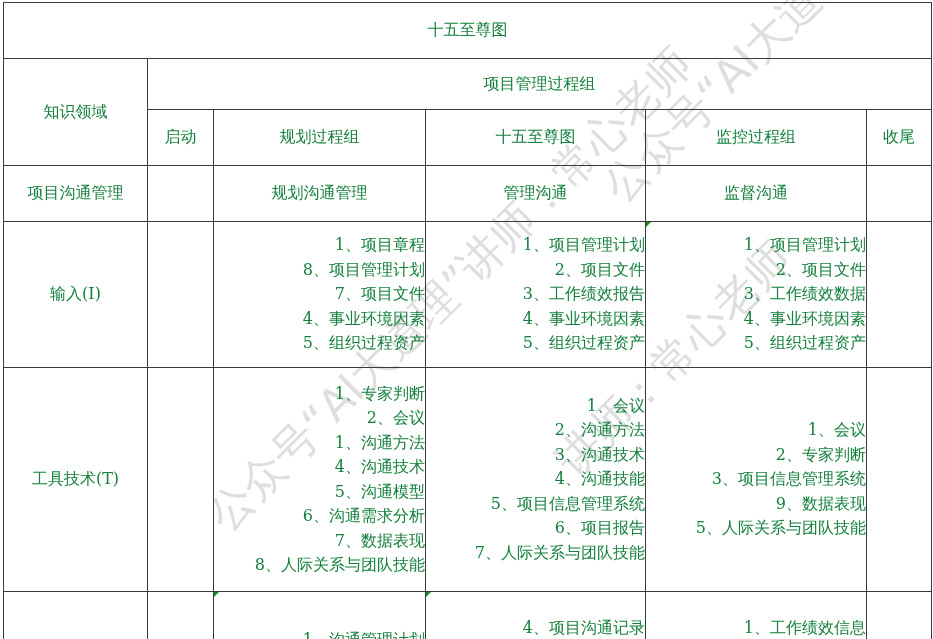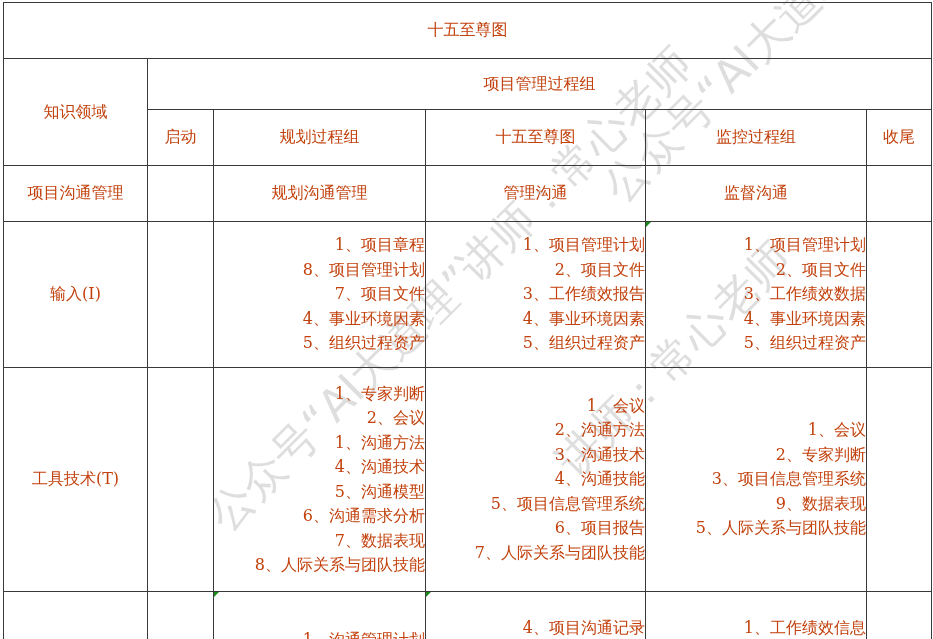--- a/index.html
+++ b/index.html
@@ -1,20 +1,20 @@
 <!DOCTYPE html>
 <html><head>
 <meta charset="utf-8">
 <style>
   html, body { margin:0; padding:0; background:#ffffff; }
   body { width:933px; height:639px; overflow:hidden; position:relative;
          font-family:"DejaVu Serif","Liberation Serif",serif; color:#222; }
   .grid { position:absolute; left:3px; top:2px; }
   table { border-collapse:collapse; table-layout:fixed; }
-  td { border:1.5px solid #3a3a3a; padding:0; font-size:16px; color:#c2410c; vertical-align:middle; }
+  td { border:1.5px solid #3a3a3a; padding:0; font-size:16px; color:#15803d; vertical-align:middle; }
   .c { text-align:center; }
   .list { text-align:right; padding-left:2px; line-height:24.5px; font-size:16px; }
   .list div { white-space:nowrap; }
   .corner { position:relative; }
   .corner::before { content:""; position:absolute; left:0; top:0; width:0; height:0;
                     border-top:5px solid #1a8a1a; border-right:5px solid transparent; }
   .watermark { position:absolute; color:rgba(160,160,160,0.35); font-size:44px;
                transform:rotate(-45deg); white-space:nowrap; pointer-events:none;
                font-family:"DejaVu Sans","Liberation Sans",sans-serif; }
 </style>

